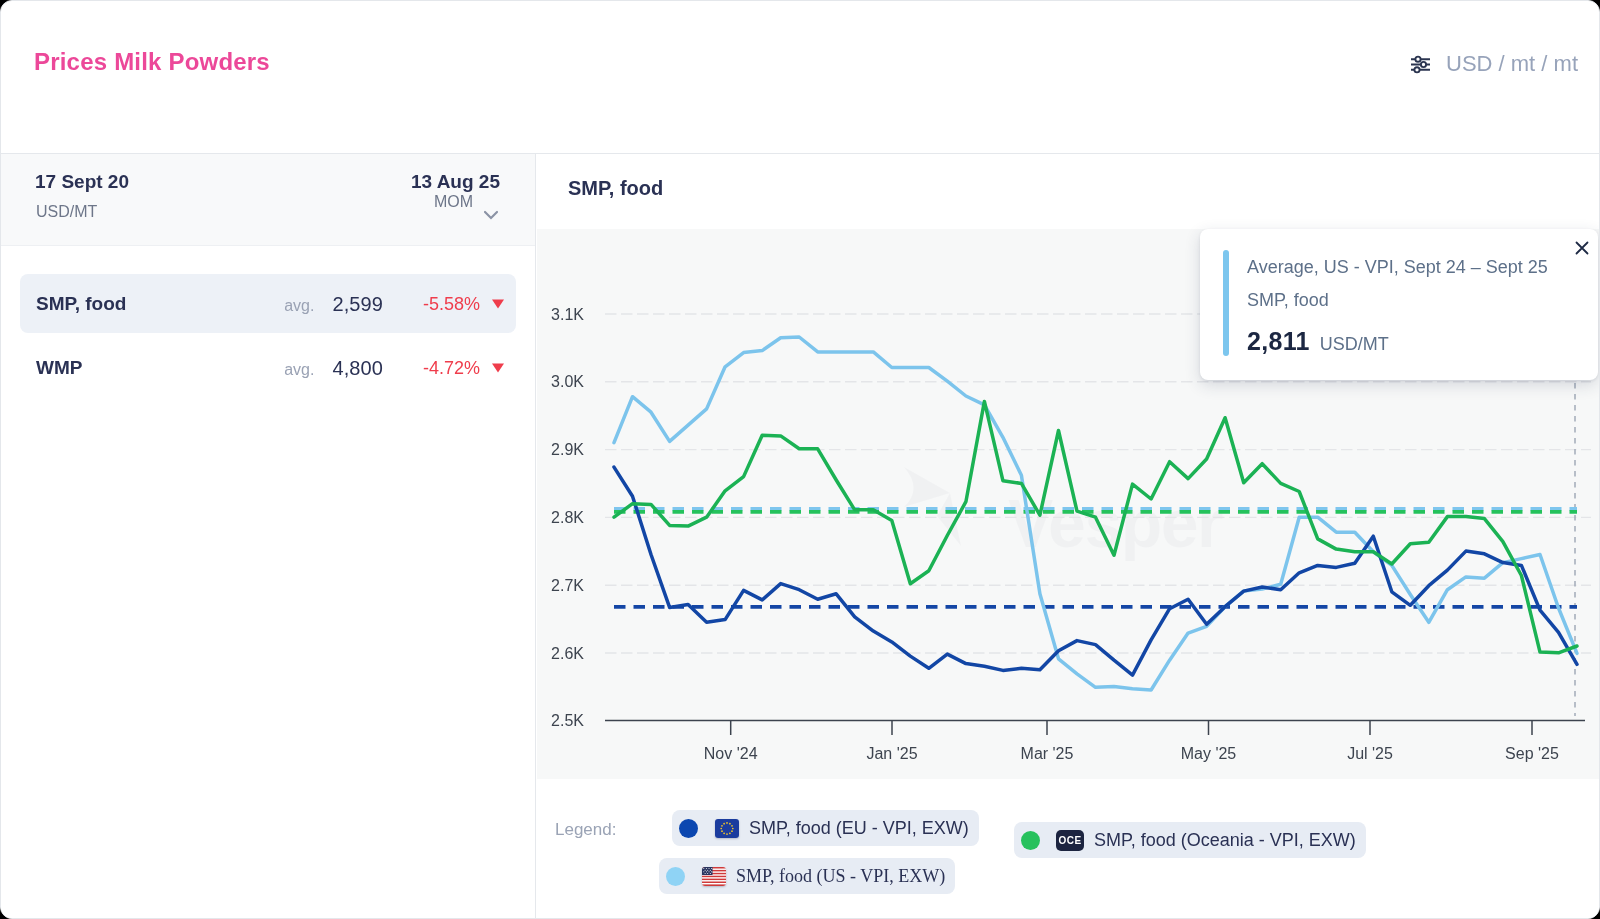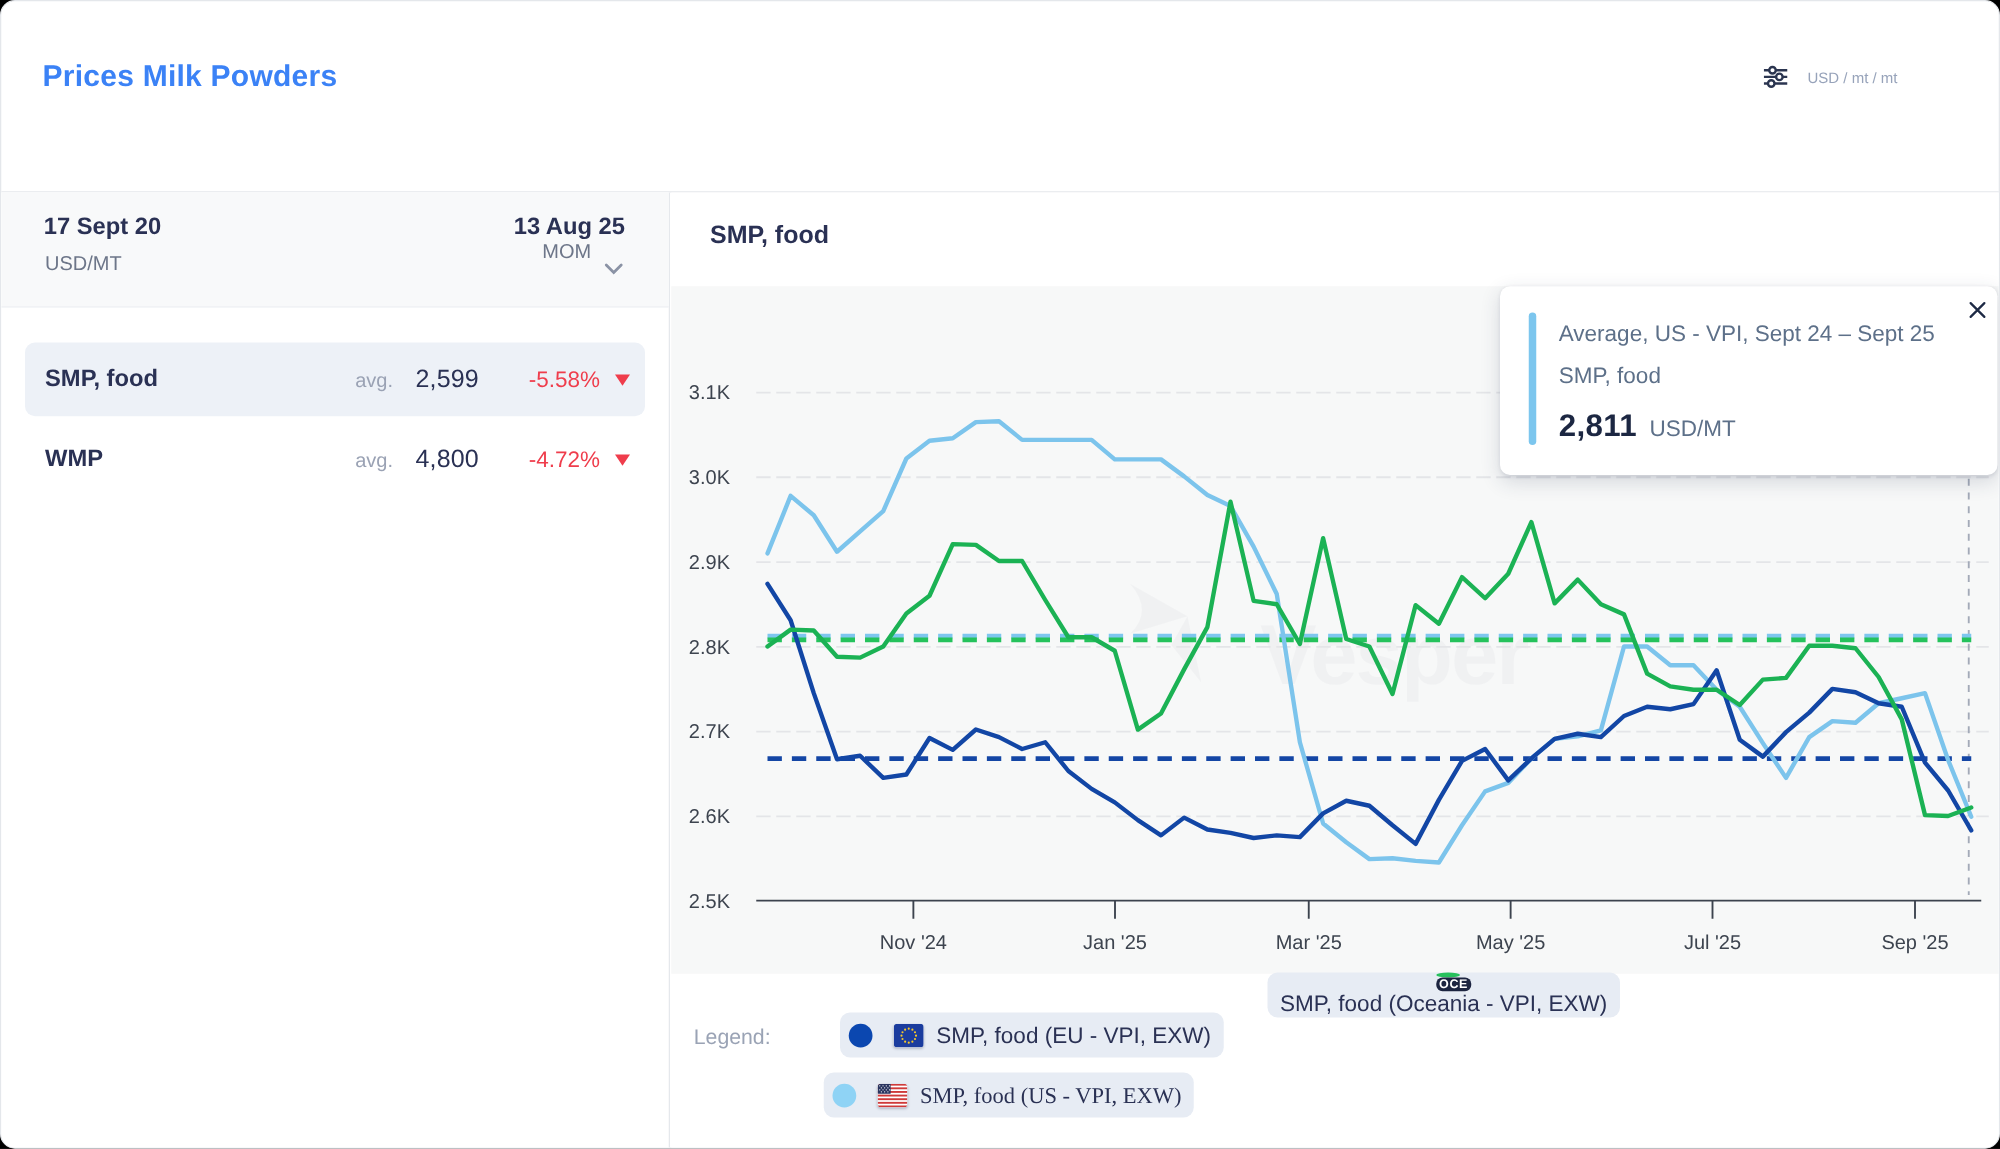--- a/index.html
+++ b/index.html
@@ -1,23 +1,23 @@
 <!DOCTYPE html>
 <html><head>
 <meta charset="utf-8">
 <style>
   * { margin:0; padding:0; box-sizing:border-box; }
   html,body { width:1600px; height:919px; background:#000; font-family:"Liberation Sans", sans-serif; }
   .card { position:absolute; left:0; top:0; width:1600px; height:919px; background:#fff;
           border:1px solid #e4e7eb; border-radius:12px; overflow:hidden; }
   .abs { position:absolute; }
-  h1 { font-size:24px; font-weight:bold; color:#3b82f6; letter-spacing:0.2px; }
+  h1 { font-size:24px; font-weight:bold; color:#ec4899; letter-spacing:0.2px; }
 
   .hdr-units { display:flex; align-items:center; gap:16px; }
-  .hdr-units .txt { font-size:12px; color:#97a3ba; }
+  .hdr-units .txt { font-size:22px; color:#97a3ba; }
 
   .divider-h { position:absolute; left:0; top:152px; width:1600px; height:1px; background:#e5e8ec; }
   .left-panel { position:absolute; left:0; top:153px; width:535px; height:766px; background:#fff; border-right:1px solid #e5e8ec; }
 
   .dates { position:absolute; left:0; top:0; width:534px; height:92px; background:#f8f9fa; border-bottom:1px solid #eef0f3; }
   .d-big { font-size:19px; font-weight:bold; color:#2a3154; }
   .d-sub { font-size:16px; color:#6d7689; }
 
   .row1 { position:absolute; left:19px; top:120px; width:496px; height:59px; background:#edf1f7; border-radius:8px; }
   .rowc { position:absolute; width:496px; left:19px; height:59px; }
@@ -152,21 +152,21 @@
               <circle cx="9.1" cy="14.3" r="0.85"></circle>
               <circle cx="7" cy="12.2" r="0.85"></circle>
               <circle cx="6.2" cy="9.5" r="0.85"></circle>
               <circle cx="7" cy="6.8" r="0.85"></circle>
               <circle cx="9.1" cy="4.7" r="0.85"></circle>
             </g>
           </svg></span>
       <span class="txt">SMP, food (EU - VPI, EXW)</span>
     </div>
 
-    <div class="chip" style="left:477px; top:624px;flex-direction:column;">
+    <div class="chip" style="left:477px; top:668px;">
       <span class="dot" style="background:#27c15d;"></span>
       <span class="oce-badge">OCE</span>
       <span class="txt">SMP, food (Oceania - VPI, EXW)</span>
     </div>
 
     <div class="chip" style="left:122px; top:704px;font-family:Liberation Serif, serif;">
       <span class="dot" style="background:#8fd3f5;"></span>
       <span class="flag"><svg width="24" height="19" viewBox="0 0 24 19">
             <rect width="24" height="19" fill="#fff"></rect>
             <g fill="#cf3a3a">

